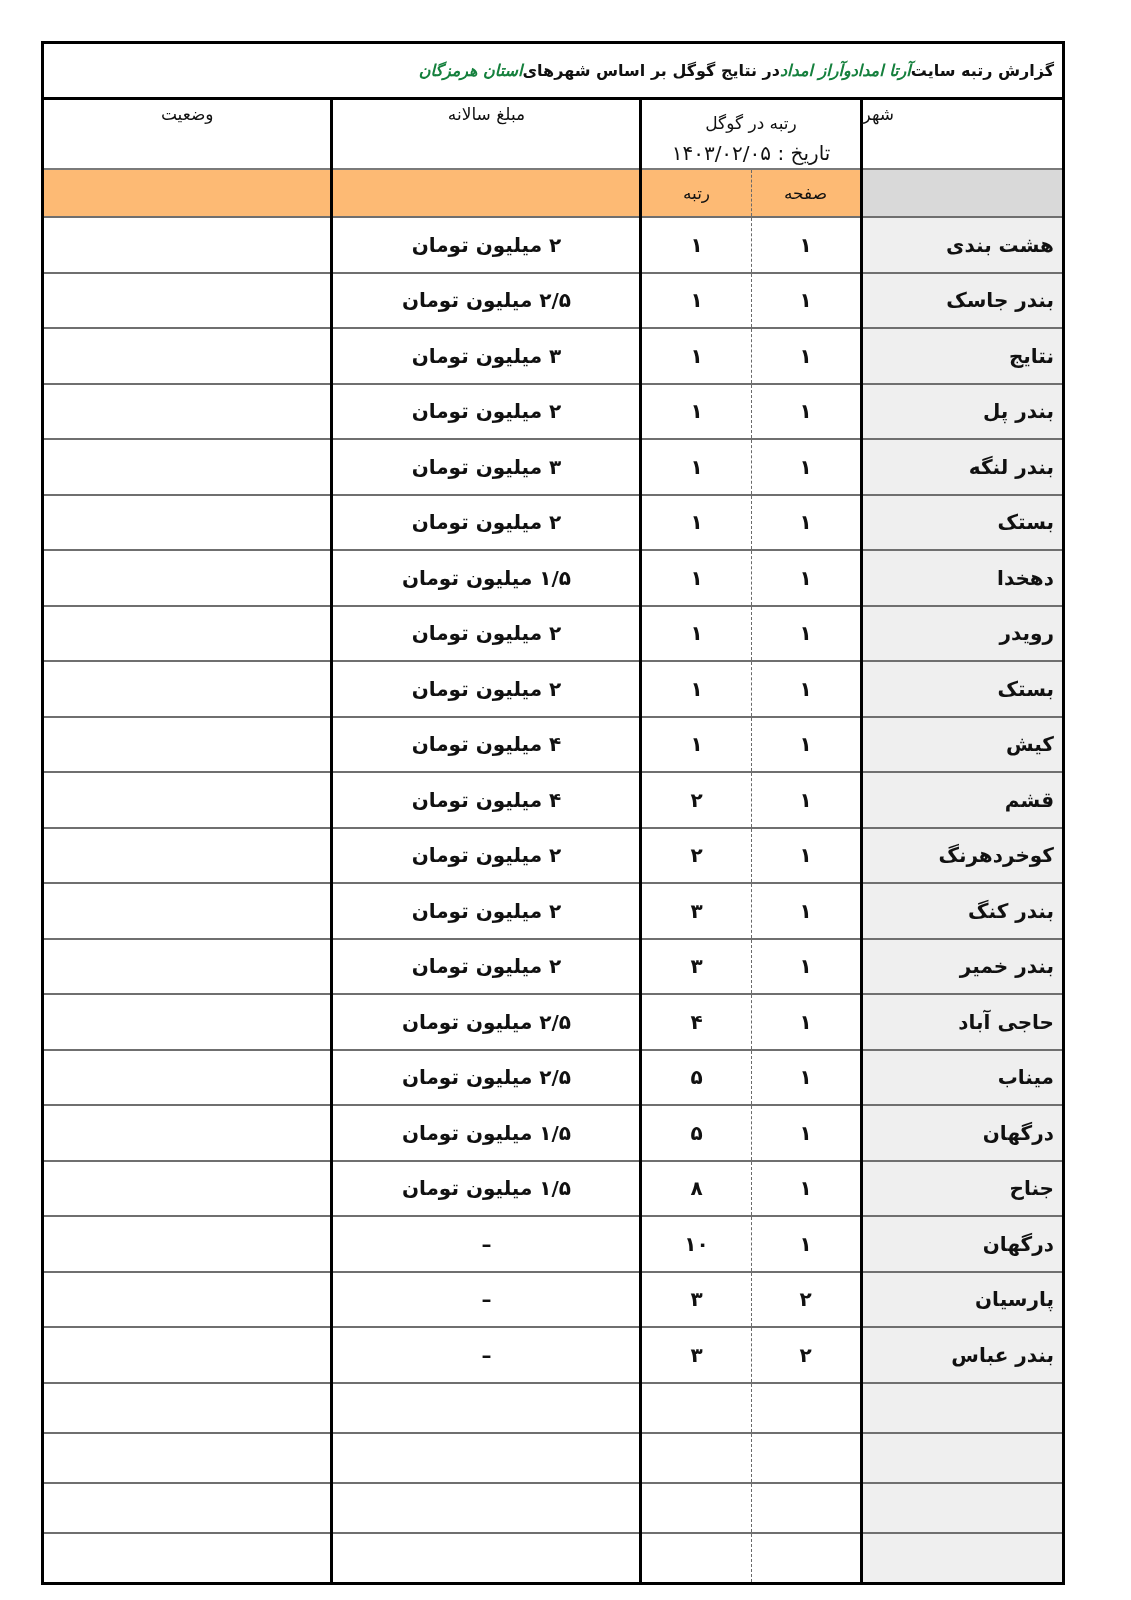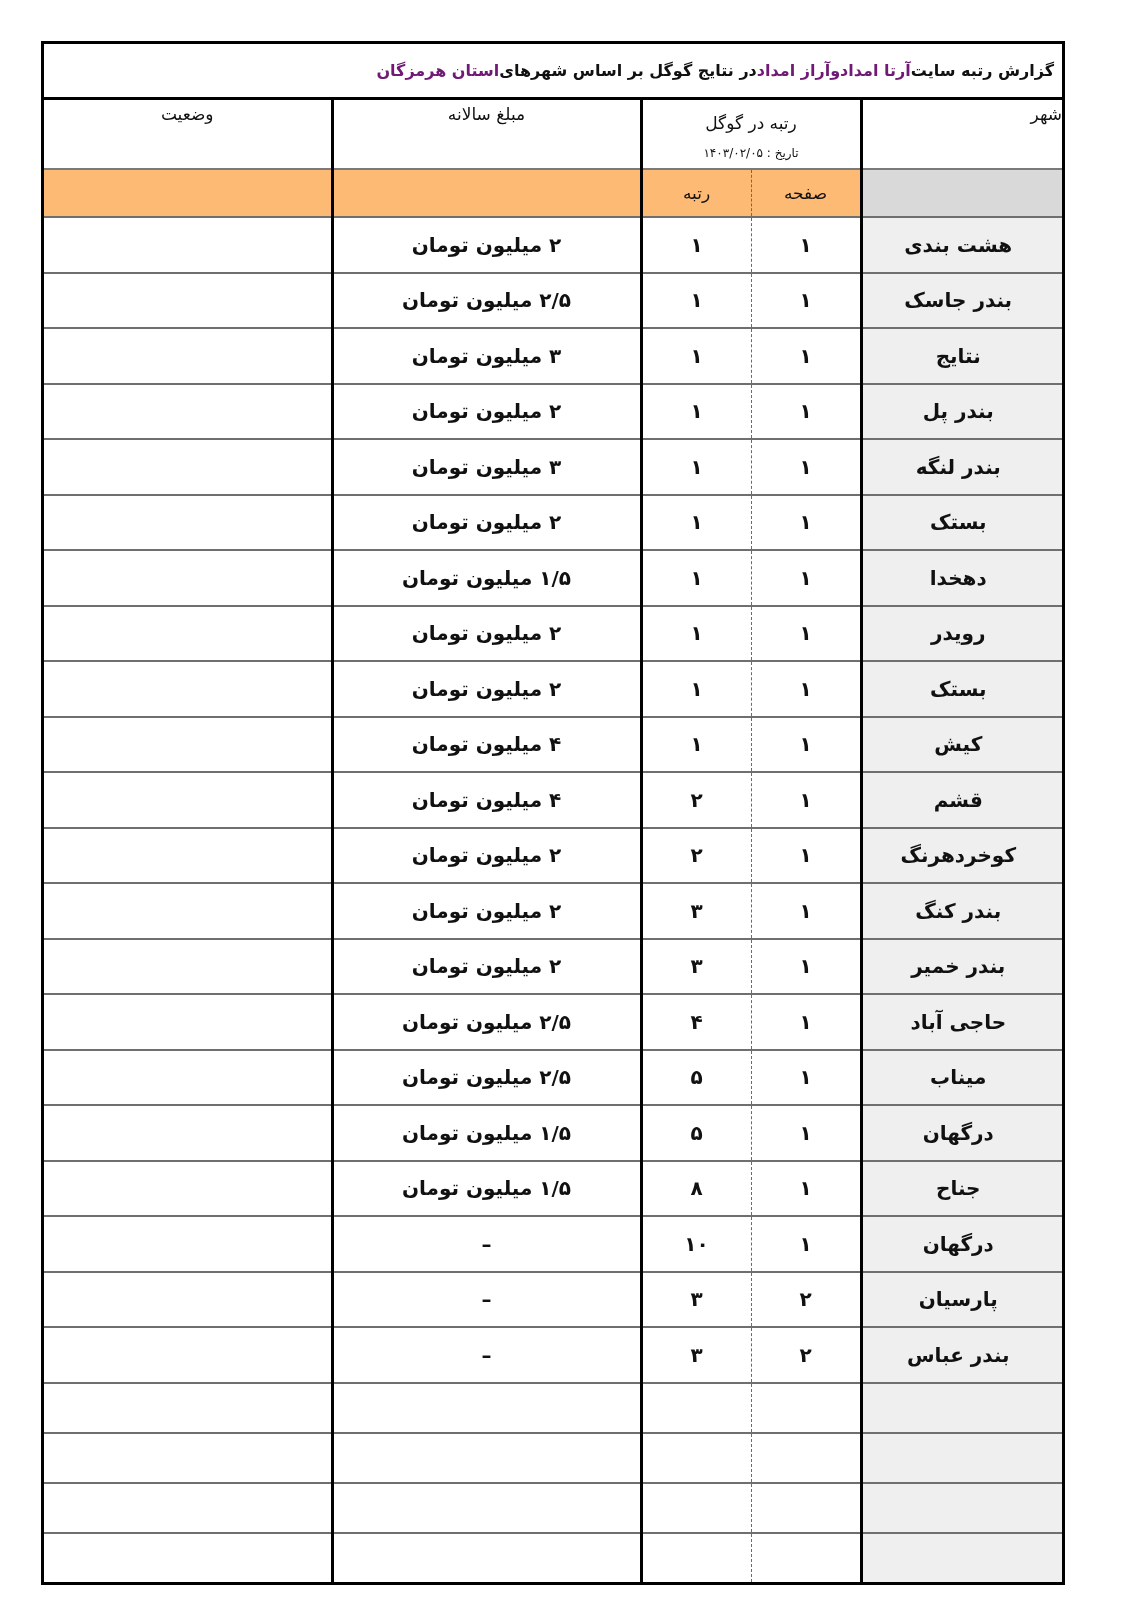--- a/index.html
+++ b/index.html
@@ -26,21 +26,21 @@
       height: 56px;
       border-bottom: 3px solid #000;
       display: flex;
       align-items: center;
       padding: 0 8px;
       box-sizing: border-box;
       font-size: 16px;
       font-weight: bold;
       direction: rtl;
     }
-    .title-row .hl { color: #701a75; }
+    .title-row .hl { color: #15803d; font-style: italic; }
     table {
       border-collapse: collapse;
       width: 100%;
       table-layout: fixed;
       direction: rtl;
     }
     col.c-city { width: 201px; }
     col.c-page { width: 110px; }
     col.c-rank { width: 110px; }
     col.c-amount { width: 309px; }
@@ -73,31 +73,32 @@
     }
     .data-row td {
       height: 53.5px;
       font-size: 20px;
       font-weight: bold;
     }
     .bv { border-left: 3px solid #000; }
     .dash { border-left: 1px dashed #6a6a6a; }
     td.city {
       background: #efefef;
+      text-align: right;
       padding-right: 8px;
       font-size: 20px;
       font-weight: bold;
     }
     th.city-h {
       text-align: right;
       padding-right: 0;
     }
-    th.city-h span { display: inline-block; width: 100%; text-align: right; }
+    th.city-h span { display: inline-block; width: 100%; text-align: left; }
     .sub-row th.city-sub { background: #d9d9d9; }
-    .date-line { display: block; font-size: 12px; }
+    .date-line { display: block; font-size: 20px; }
     .blank-row td { height: 48px; font-size: 20px; }
     .blank-row td.city { background: #efefef; }
     .last-row td { border-bottom: none; }
   </style>
 </head>
 <body>
 
 <div class="sheet">
   <div class="title-row">
     <span>گزارش رتبه سایت </span>

